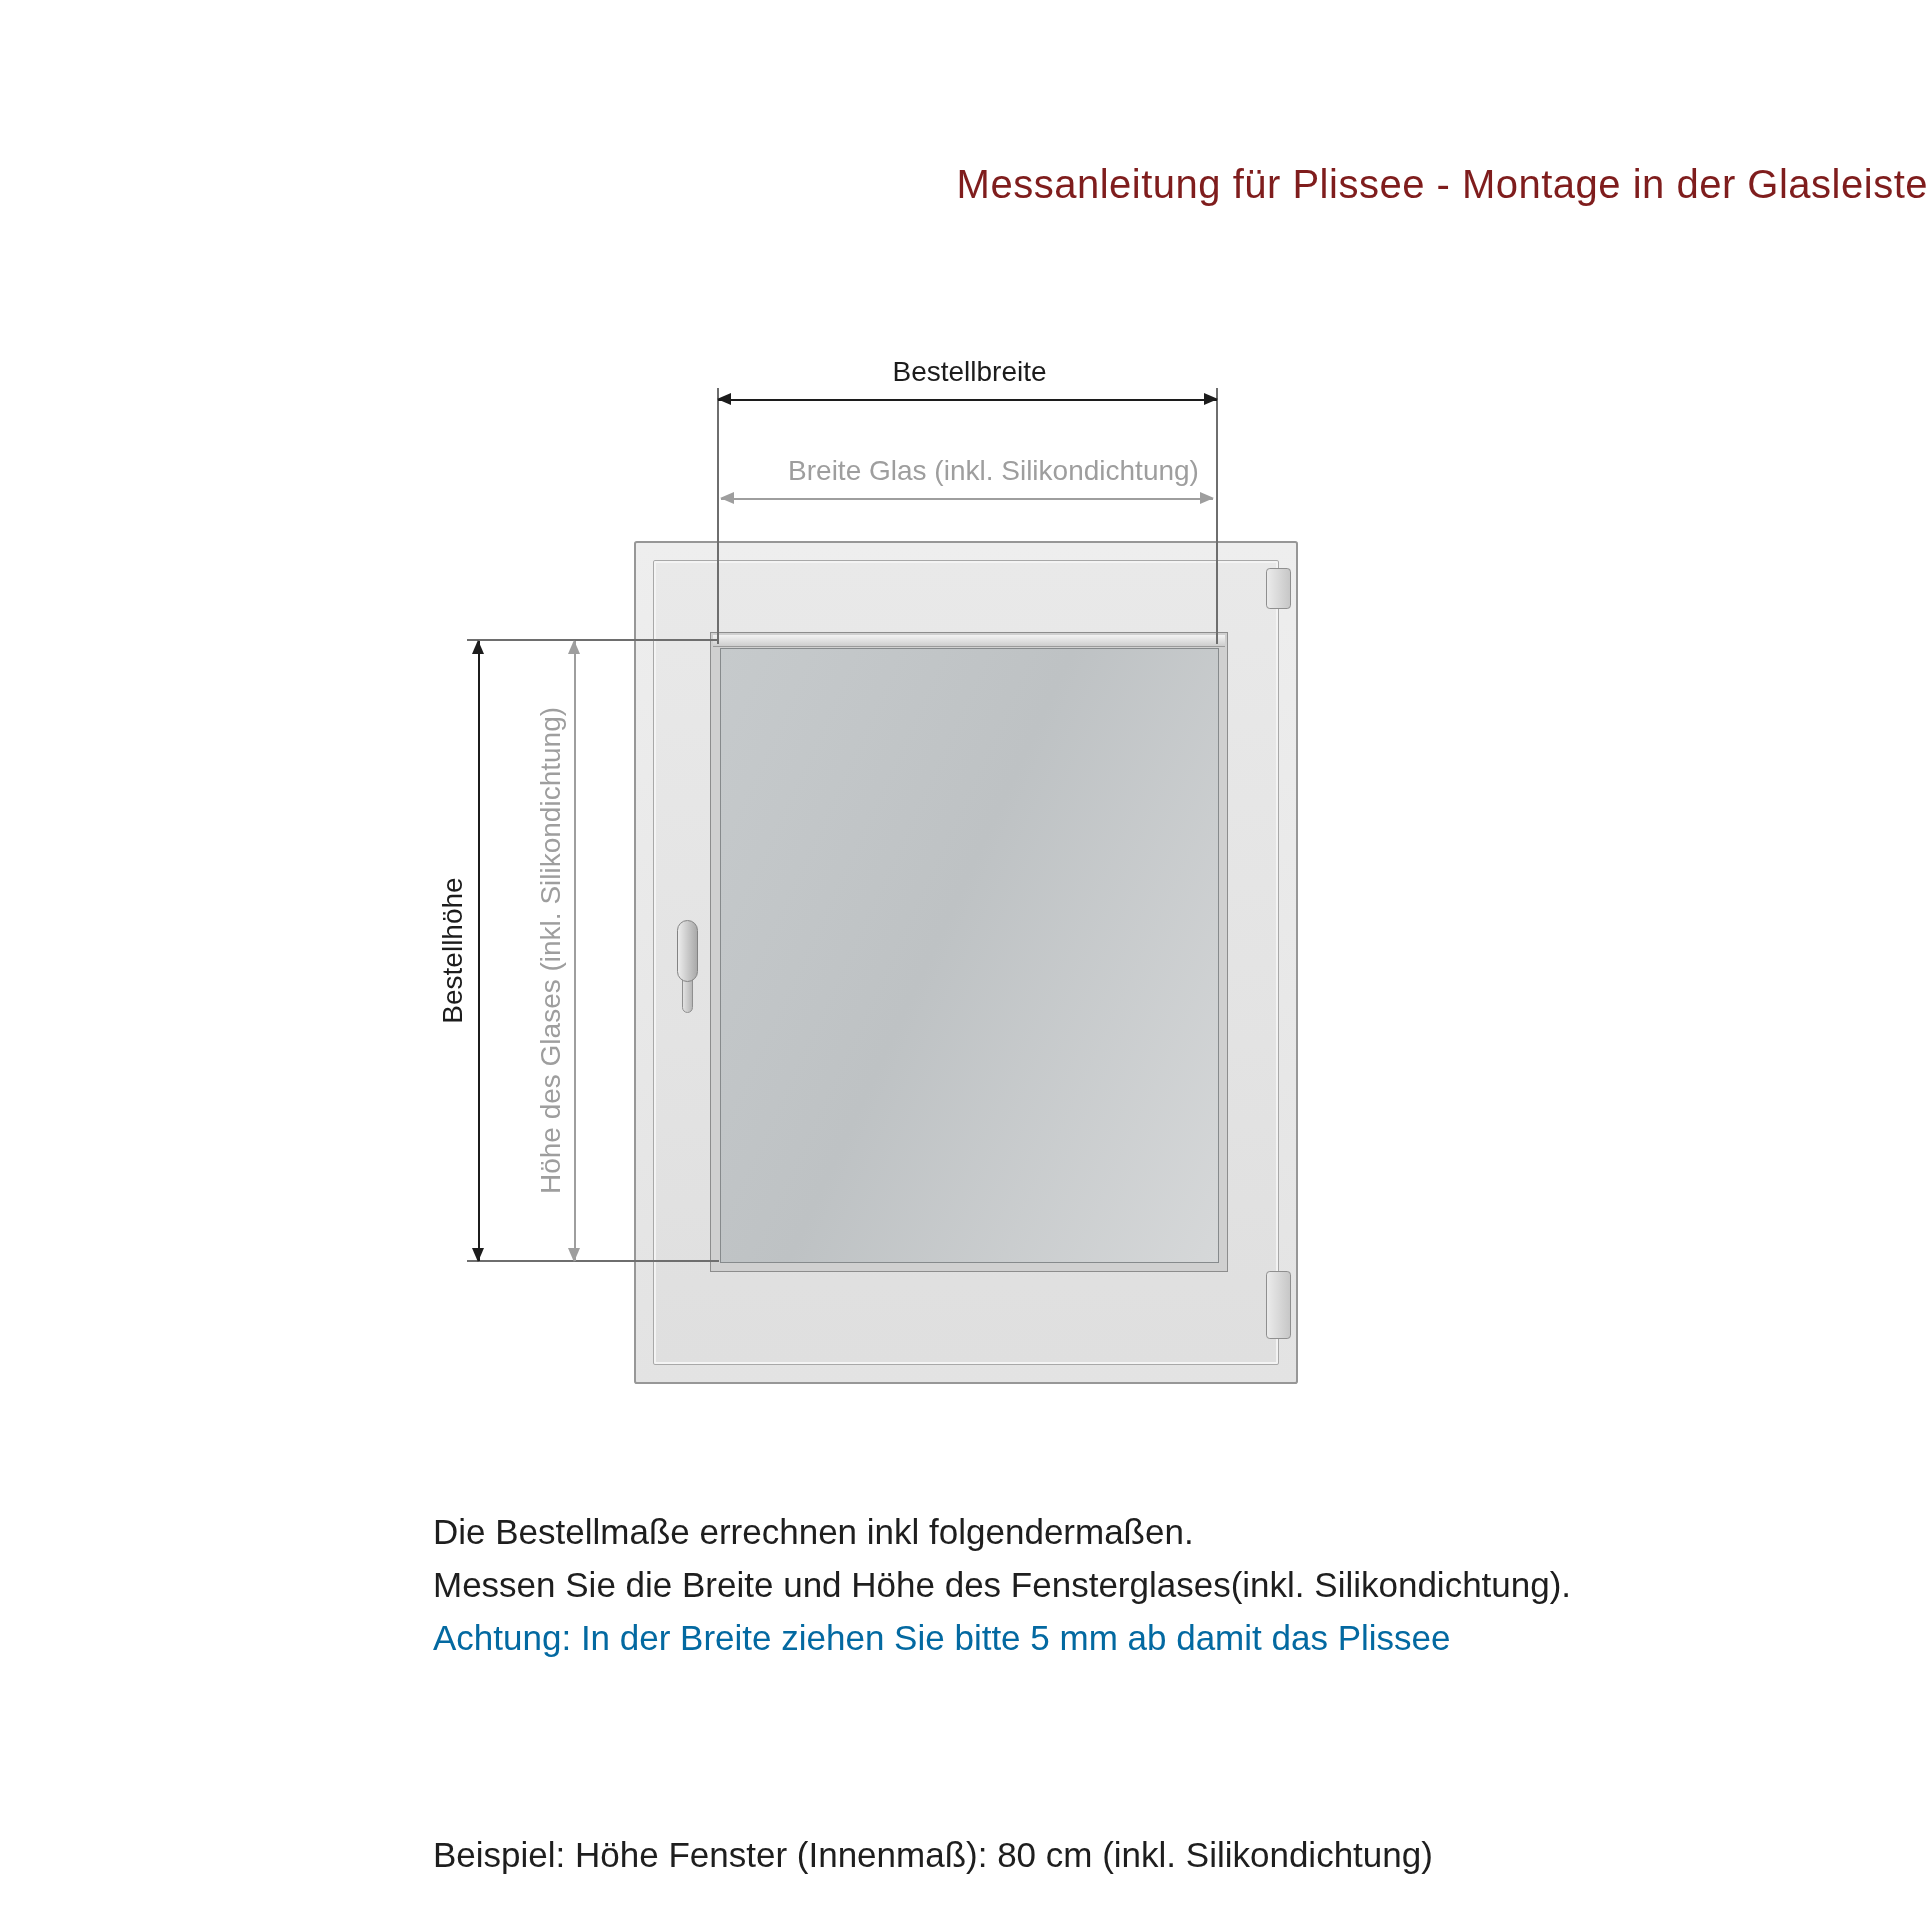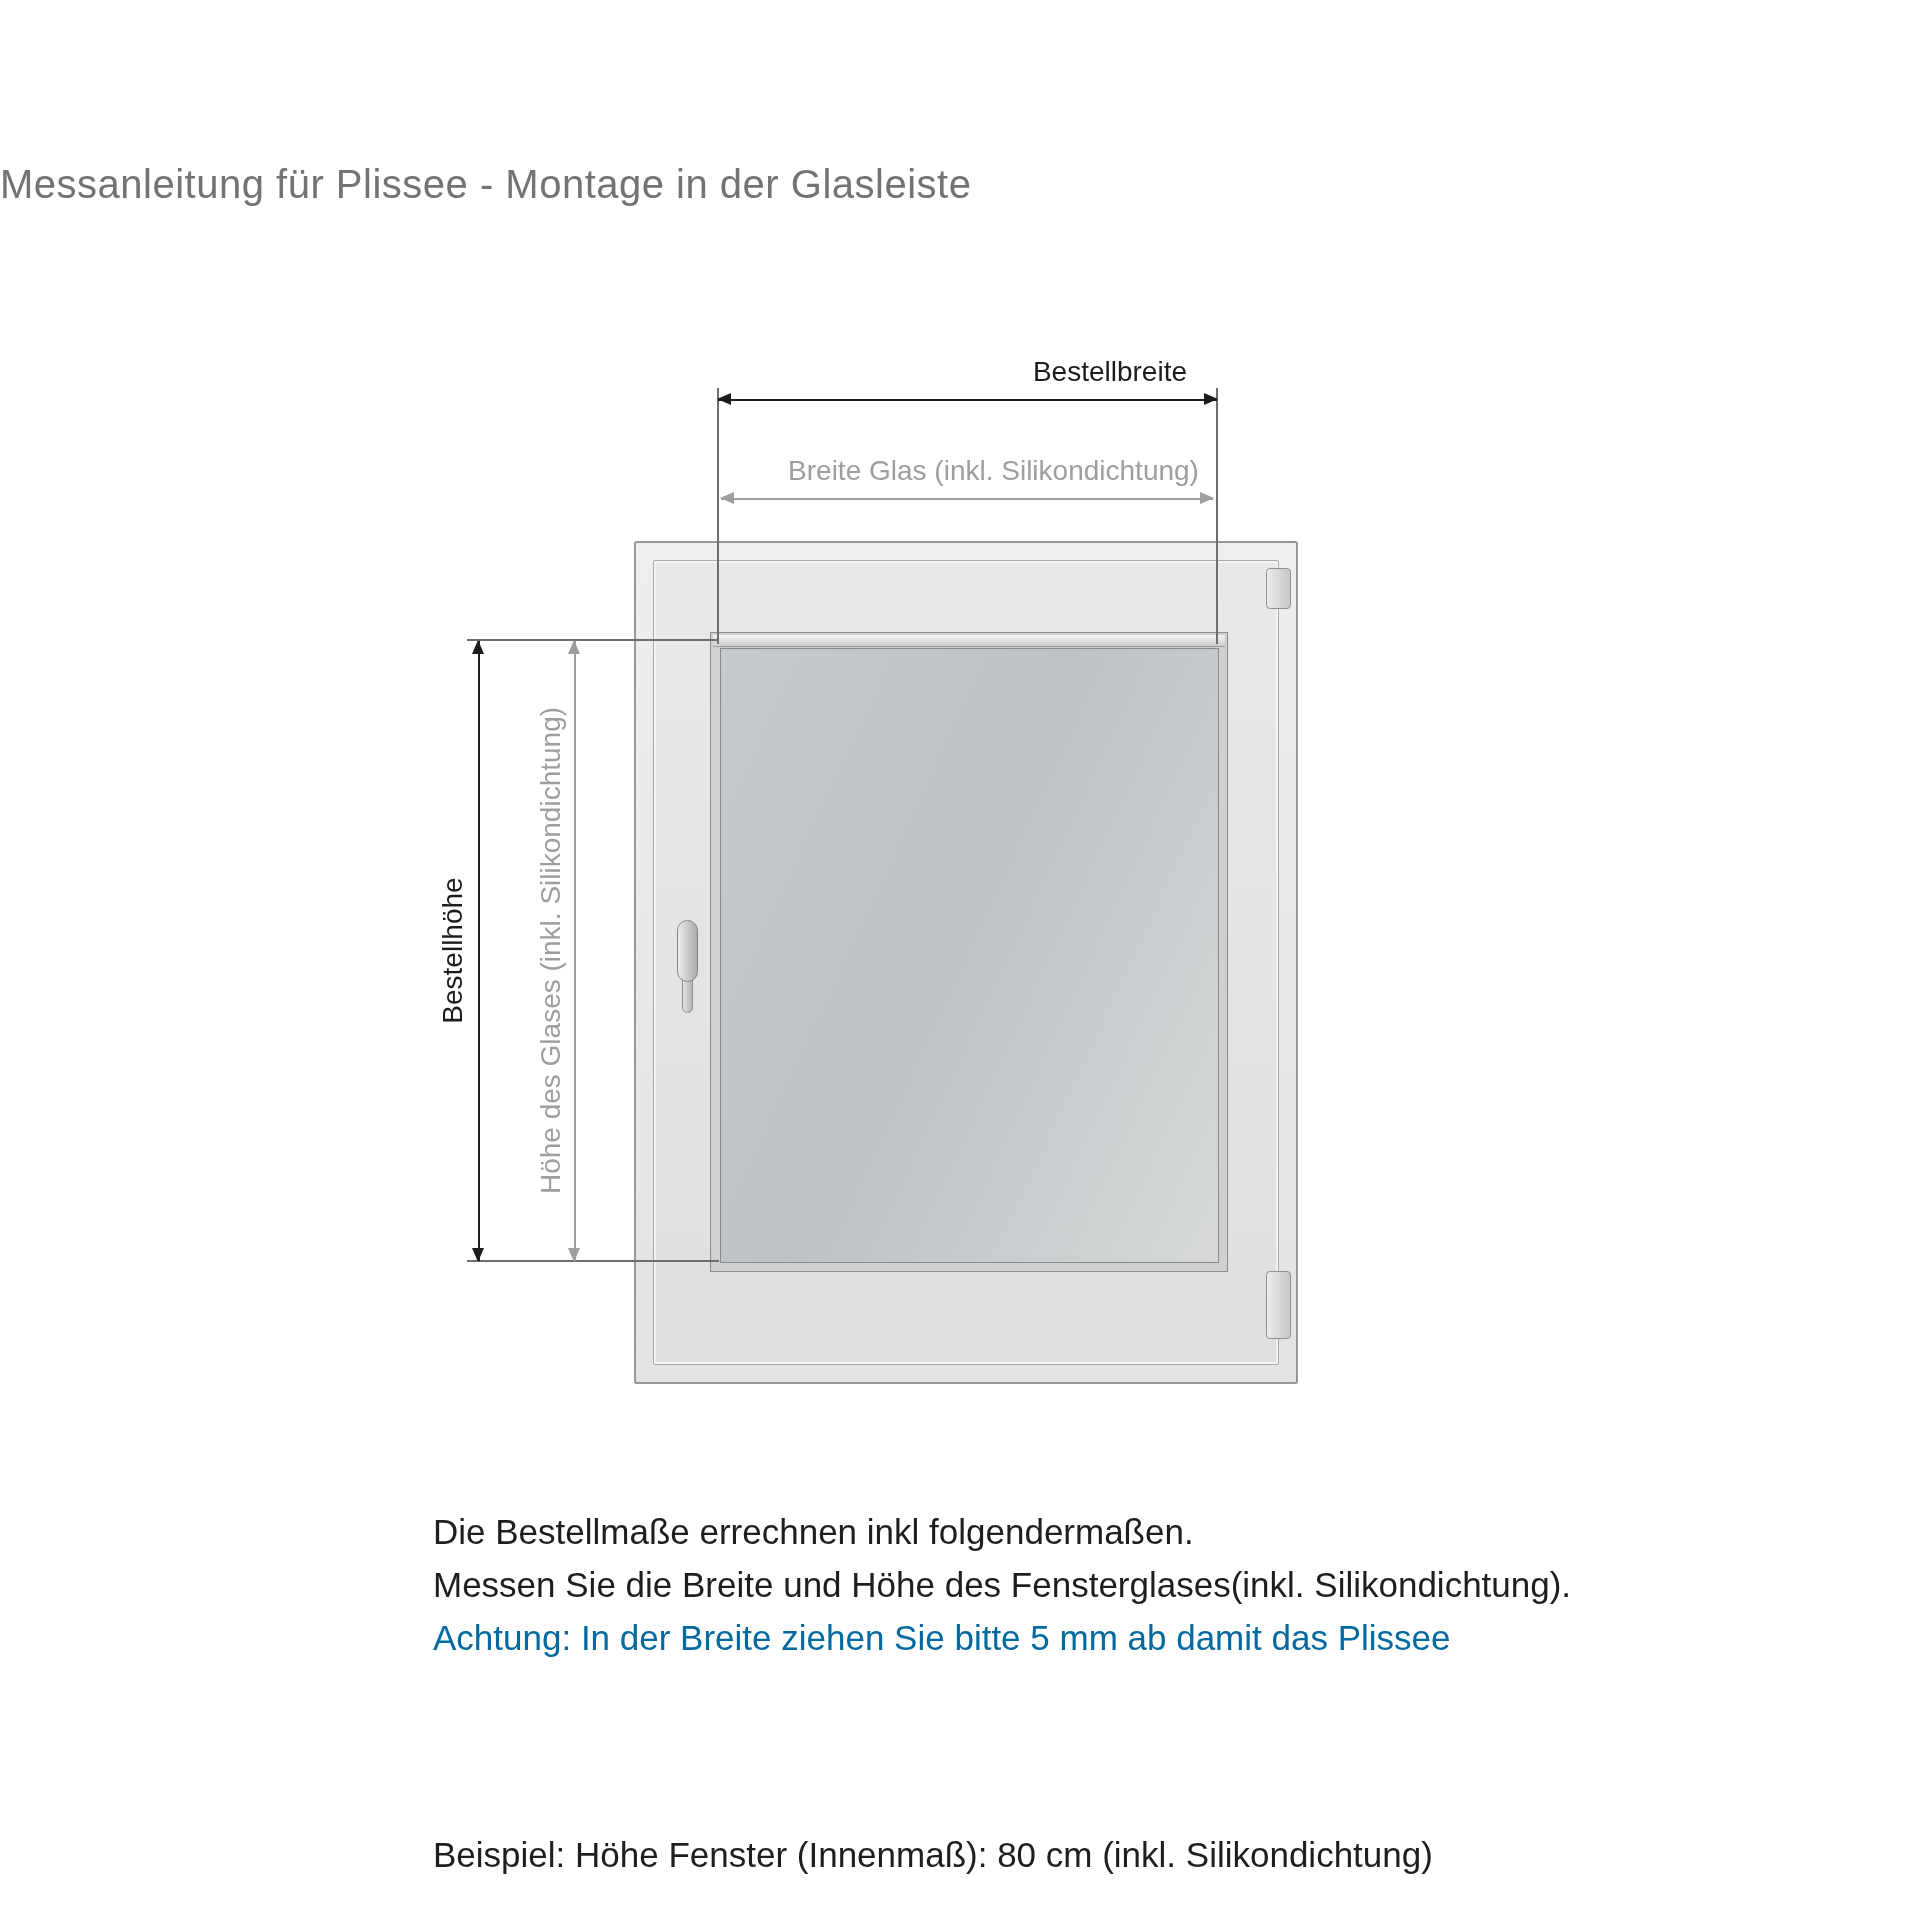--- a/index.html
+++ b/index.html
@@ -3,21 +3,21 @@
 <meta charset="utf-8">
 <style>
   * { margin:0; padding:0; box-sizing:border-box; }
   html,body { background:#ffffff; }
   #canvas {
     position:relative; width:1928px; height:1928px; background:#ffffff;
     font-family:"Liberation Sans", sans-serif; overflow:hidden;
   }
   .title {
     position:absolute; top:162px; left:0; width:100%;
-    text-align:left; font-size:40px; color:#737373; letter-spacing:0.5px;
+    text-align:right; font-size:40px; color:#7f1d1d; letter-spacing:0.5px;
   }
 
   
   .win-outer {
     position:absolute; left:634px; top:541px; width:664px; height:843px;
     background:linear-gradient(180deg,#eeeeee 0%,#e3e3e3 100%);
     border:2.8px solid #979797; border-radius:2.8px;
   }
   .win-sash {
     position:absolute; left:17px; top:17px; right:17px; bottom:17px;
@@ -124,21 +124,21 @@
   <div class="ext" style="left:717px; top:388px; width:1.9px; height:256px;"></div>
   <div class="ext" style="left:1216px; top:388px; width:1.9px; height:256px;"></div>
   <div class="ext" style="left:467px; top:639px; width:252px; height:1.9px;"></div>
   <div class="ext" style="left:467px; top:1260px; width:252px; height:1.9px;"></div>
 
   <div class="arrow-h black" style="left:718px; top:399px; width:499px;"></div>
   <div class="arrow-h gray" style="left:721px; top:498px; width:492px;"></div>
   <div class="arrow-v black" style="left:478px; top:641px; height:620px;"></div>
   <div class="arrow-v gray" style="left:574px; top:641px; height:620px;"></div>
 
-  <div class="dim-label center black" style="left:688px; top:356px; width:499px;text-align:right;">Bestellbreite</div>
+  <div class="dim-label center black" style="left:720px; top:356px; width:499px;">Bestellbreite</div>
   <div class="dim-label center gray" style="left:718px; top:455px; width:551px;">Breite Glas (inkl. Silikondichtung)</div>
   <div class="dim-label rot black" style="left:142px; top:930px; width:621px;">Bestellhöhe</div>
   <div class="dim-label rot gray" style="left:240px; top:930px; width:621px;">Höhe des Glases (inkl. Silikondichtung)</div>
 
   <div class="textblock">
     <div>Die Bestellmaße errechnen inkl folgendermaßen.</div>
     <div>Messen Sie die Breite und Höhe des Fensterglases(inkl. Silikondichtung).</div>
     <div class="warn">Achtung: In der Breite ziehen Sie bitte 5 mm ab damit das Plissee</div>
     <div class="example-block">
       <div>Beispiel: Höhe Fenster (Innenmaß): 80 cm (inkl. Silikondichtung)</div>

